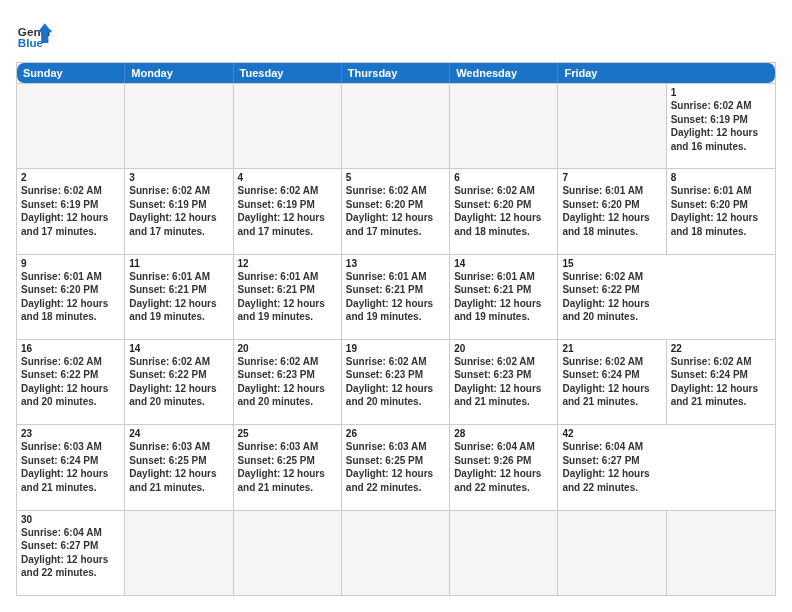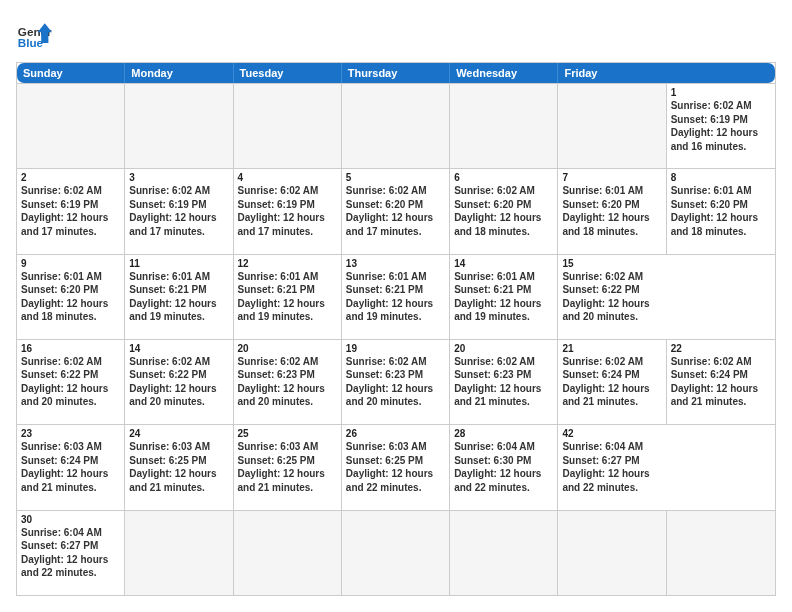--- a/index.html
+++ b/index.html
@@ -315,21 +315,21 @@
           <div class="cal-cell">
             <span class="day-num">26</span>
             <div class="day-info">Sunrise: 6:03 AM
 Sunset: 6:25 PM
 Daylight: 12 hours
 and 22 minutes.</div>
           </div>
           <div class="cal-cell">
             <span class="day-num">28</span>
             <div class="day-info">Sunrise: 6:04 AM
-Sunset: 6:30 PM
+Sunset: 9:26 PM
 Daylight: 12 hours
 and 22 minutes.</div>
           </div>
           <div class="cal-cell">
             <span class="day-num">42</span>
             <div class="day-info">Sunrise: 6:04 AM
 Sunset: 6:27 PM
 Daylight: 12 hours
 and 22 minutes.</div>
           </div>

